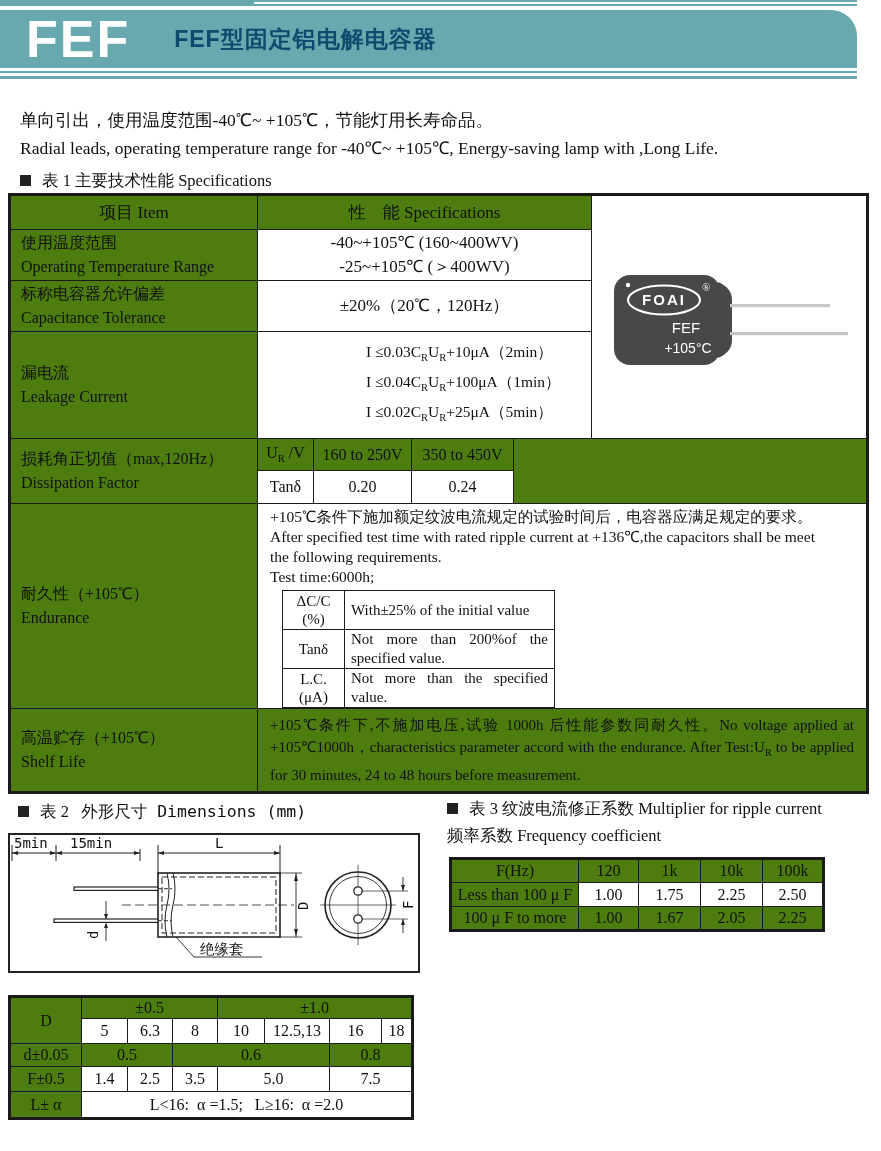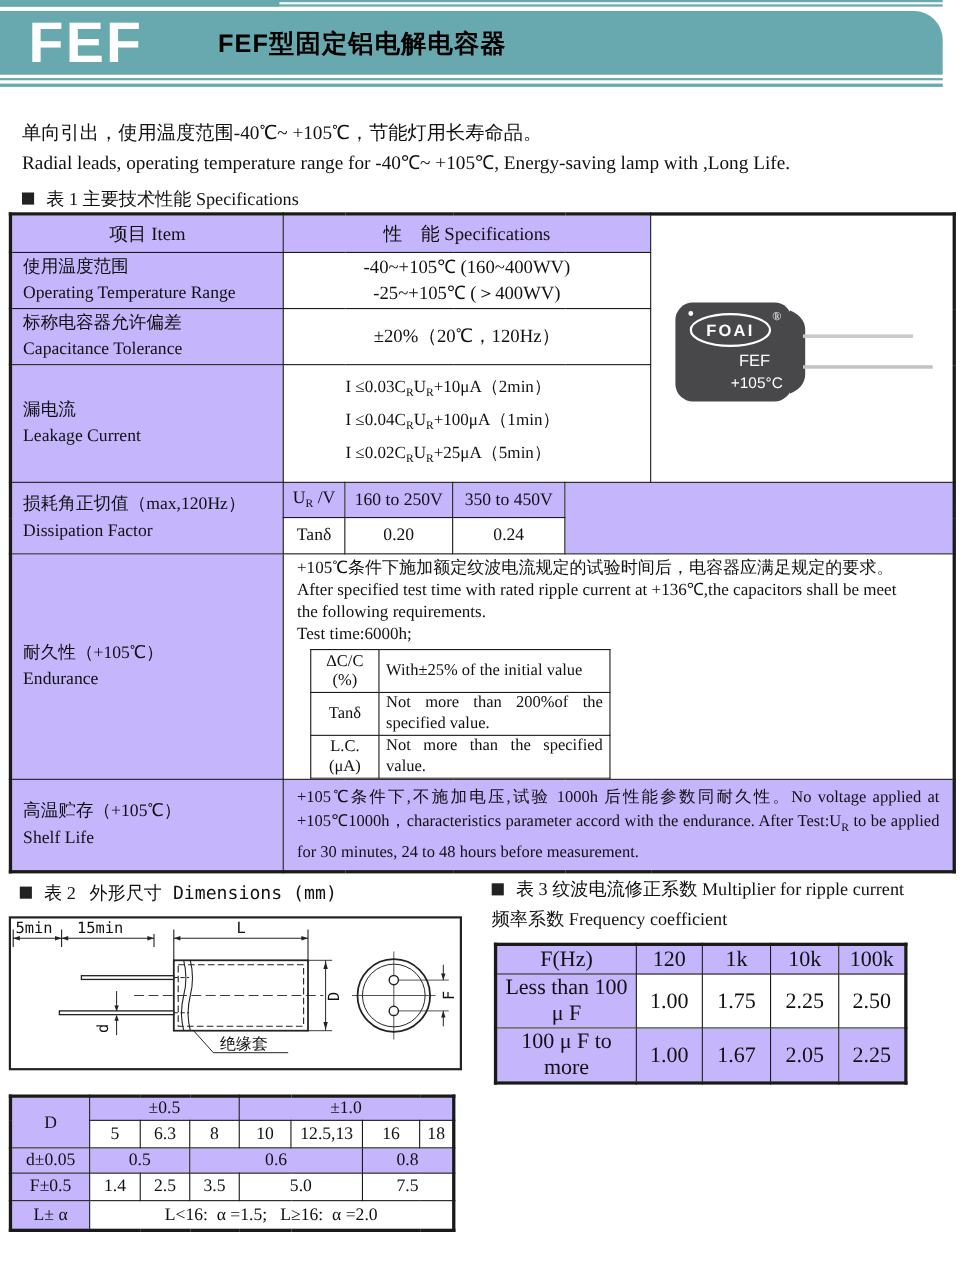--- a/index.html
+++ b/index.html
@@ -17,73 +17,73 @@
   #top-bar    { top:0; width:254px; height:6px; }
   #band {
     position:absolute; top:10px; left:0; width:857px; height:58px;
     background:#67a9ae; border-radius:0 26px 0 0;
     display:flex; align-items:center;
   }
   #logo {
     font-family:"Liberation Sans", sans-serif; font-weight:bold;
     font-size:52px; color:#fff; margin-left:26px; line-height:1; letter-spacing:2px;
   }
-  #band-titles { margin-left:68px; color:#000000; font-family:"Liberation Sans", sans-serif; }
+  #band-titles { margin-left:44px; color:#0c4a6e; font-family:"Liberation Sans", sans-serif; }
   #band-cn { font-size:23px; font-weight:bold; letter-spacing:1px; }
   #band-en { font-size:14px; font-weight:bold; margin-top:3px; }
   #bot-line-1 { top:71px; width:857px; height:2px; }
   #bot-line-2 { top:76px; width:857px; height:2.5px; }
 
   
   #intro { top:106px; left:20px; font-size:17.5px; line-height:28px; }
 
   
   .sec-title { position:absolute; font-size:16.5px; white-space:nowrap; }
   .bullet { display:inline-block; width:11px; height:11px; background:#222; margin-right:11px; }
   #t1-title { top:170px; left:20px; }
   #t2-title { top:801px; left:18px; }
   #t3-title { top:795px; left:447px; width:420px; line-height:27px; white-space:normal; }
   .mono { font-family:"DejaVu Sans Mono", monospace; }
 
   
   table { border-collapse:collapse; table-layout:fixed; }
   .dtab { position:absolute; border:3px solid #1a1a1a; }
   .dtab td { border:1.5px solid #1a1a1a; overflow:hidden; }
-  .teal { background:#c4b5fd; }
+  .teal { background:#4d7c0f; }
   .c { text-align:center; }
 
   
   #t1 { top:193px; left:8px; width:858px; font-size:16px; }
   #t1 .lab { padding-left:10px; line-height:1.5; font-size:16px; }
   #t1 .r-head  { height:35px; }
   #t1 .r-temp  { height:49px; }
   #t1 .r-tol   { height:48px; }
   #t1 .r-leak  { height:107px; }
   #t1 .r-dis1  { height:32px; }
   #t1 .r-dis2  { height:33px; }
   #t1 .r-end   { height:203px; }
   #t1 .r-shelf { height:84px; }
   #t1 .hd { font-size:17px; }
   #t1 .val { font-size:17px; line-height:24px; }
   sub { font-size:10.5px; }
-  .leak-cell { padding-left:56px; font-size:15.5px; line-height:24px; }
+  .leak-cell { padding-left:108px; font-size:15.5px; line-height:24px; }
   .img-cell { background:#fff; vertical-align:middle; text-align:center; }
   .end-cell { vertical-align:top; padding:3px 8px 0 12px; font-size:15.5px; line-height:20px; }
   #end-sub { border-collapse:collapse; margin:3px 0 0 12px; width:273px; }
   #end-sub td { border:1.5px solid #1a1a1a; font-size:15px; }
   #end-sub .p { width:62px; text-align:center; line-height:18px;margin-top:29px; }
   #end-sub .s { padding:0 6px; text-align:justify; line-height:19px; }
   #end-sub tr { height:38px; }
   .shelf-cell { padding:4px 12px; font-size:15px; line-height:22px; text-align:justify; }
 
   
   #draw-box { position:absolute; top:833px; left:8px; width:412px; height:140px; border:2.5px solid #222; background:#fff; }
 
   
-  #t3 { top:857px; left:449px; width:374px; font-size:20px; }
+  #t3 { top:857px; left:449px; width:374px; font-size:16px; }
   #t3 tr { height:24px; }
   #t3 td { text-align:center; }
 
   
   #dims { top:995px; left:8px; width:404px; font-size:16px; }
   #dims td { text-align:center; }
   #dims .rr1 { height:22px; } #dims .rr2 { height:25px; }
   #dims .rr3 { height:23px; } #dims .rr4 { height:25px; } #dims .rr5 { height:27px; }
   #dims .pre { white-space:pre; }
 </style>

